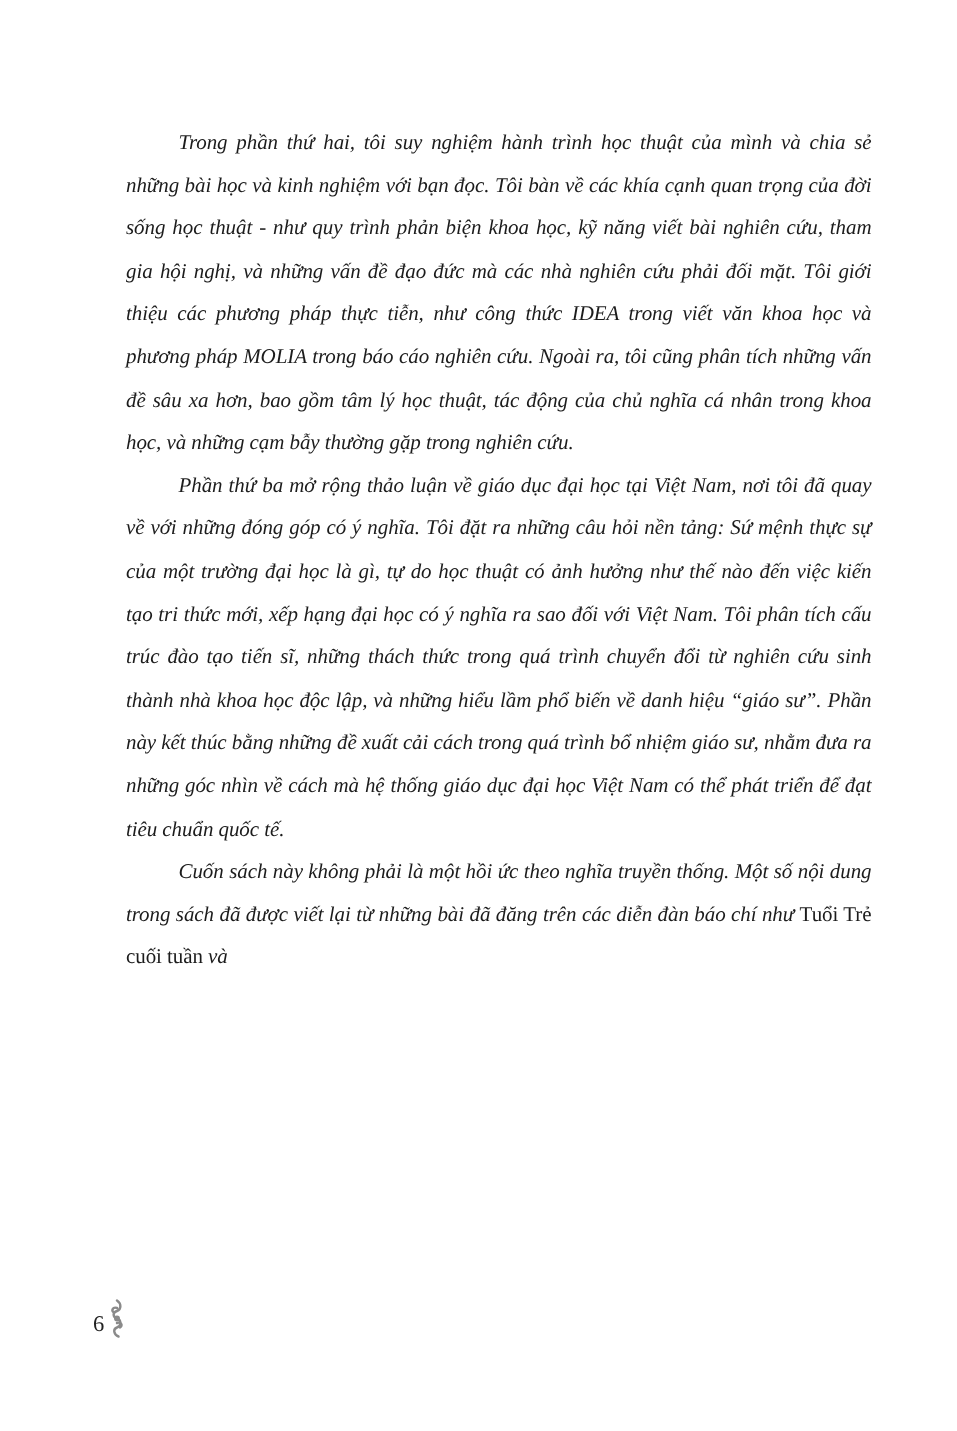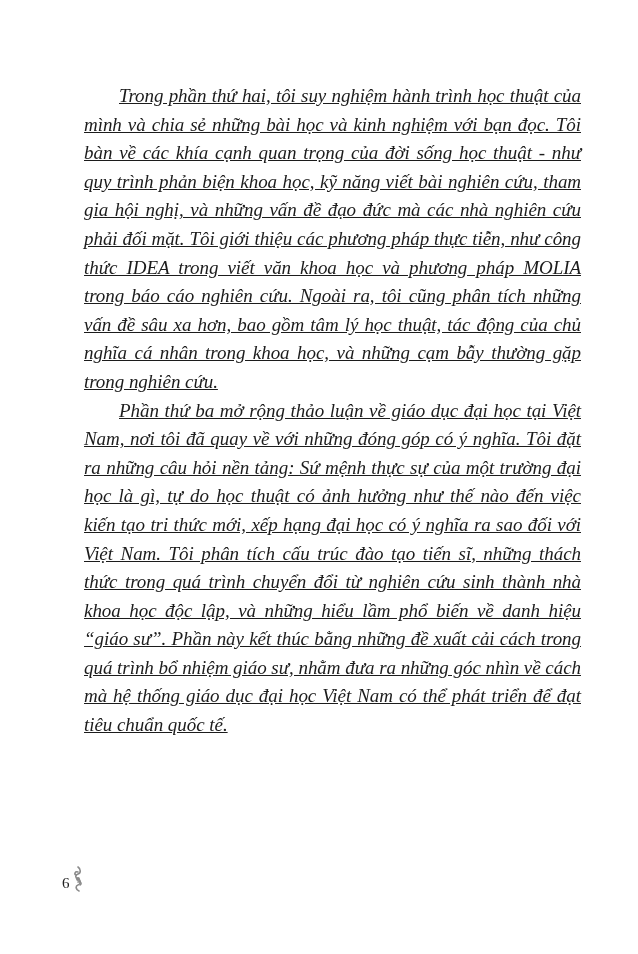--- a/index.html
+++ b/index.html
@@ -5,39 +5,40 @@
   html, body { margin:0; padding:0; }
   body {
     width:638px; height:954px; background:#ffffff; position:relative; overflow:hidden;
     font-family: "Liberation Serif", "DejaVu Serif", serif;
     color:#1c1c1c;
   }
   .text-block {
     position:absolute; left:84px; top:82px; width:497px;
   }
   .para {
-    margin:0; font-style:italic; font-size:19px; line-height:28.6px;
-    text-align:justify; text-indent:35px; letter-spacing:-0.05px;text-decoration:underline;
+    margin:0; font-style:italic; font-size:14px; line-height:28.6px;
+    text-align:justify; text-indent:35px; letter-spacing:-0.05px;
   }
   .para + .para { }
   .upright { font-style:normal; }
   .footer {
     position:absolute; left:62px; top:866px; display:flex; align-items:flex-end; gap:2px;
   }
   .page-number {
     font-family:"Liberation Serif", serif; font-size:15px; color:#222; line-height:18px;
   }
   .ornament { width:12px; height:26px; display:block; }
 </style>
 </head>
 <body>
 
 <div class="text-block">
   <p class="para">Trong phần thứ hai, tôi suy nghiệm hành trình học thuật của mình và chia sẻ những bài học và kinh nghiệm với bạn đọc. Tôi bàn về các khía cạnh quan trọng của đời sống học thuật - như quy trình phản biện khoa học, kỹ năng viết bài nghiên cứu, tham gia hội nghị, và những vấn đề đạo đức mà các nhà nghiên cứu phải đối mặt. Tôi giới thiệu các phương pháp thực tiễn, như công thức IDEA trong viết văn khoa học và phương pháp MOLIA trong báo cáo nghiên cứu. Ngoài ra, tôi cũng phân tích những vấn đề sâu xa hơn, bao gồm tâm lý học thuật, tác động của chủ nghĩa cá nhân trong khoa học, và những cạm bẫy thường gặp trong nghiên cứu.</p>
   <p class="para">Phần thứ ba mở rộng thảo luận về giáo dục đại học tại Việt Nam, nơi tôi đã quay về với những đóng góp có ý nghĩa. Tôi đặt ra những câu hỏi nền tảng: Sứ mệnh thực sự của một trường đại học là gì, tự do học thuật có ảnh hưởng như thế nào đến việc kiến tạo tri thức mới, xếp hạng đại học có ý nghĩa ra sao đối với Việt Nam. Tôi phân tích cấu trúc đào tạo tiến sĩ, những thách thức trong quá trình chuyển đổi từ nghiên cứu sinh thành nhà khoa học độc lập, và những hiểu lầm phổ biến về danh hiệu “giáo sư”. Phần này kết thúc bằng những đề xuất cải cách trong quá trình bổ nhiệm giáo sư, nhằm đưa ra những góc nhìn về cách mà hệ thống giáo dục đại học Việt Nam có thể phát triển để đạt tiêu chuẩn quốc tế.</p>
+  <p class="para"><span>Cuốn sách này không phải là một hồi ức theo nghĩa truyền thống. Một số nội dung trong sách đã được viết lại từ những bài đã đăng trên các diễn đàn báo chí như </span><span class="upright">Tuổi Trẻ cuối tuần</span><span> và</span></p>
 </div>
 
 <div class="footer">
   <span class="page-number">6</span>
   <svg class="ornament" viewBox="0 0 12 26">
     <g fill="none" stroke="#8a8a8a" stroke-width="1.6" stroke-linecap="round">
       <path d="M6 1 C9 3, 9 7, 6 8 C3 9, 3 12, 6 13 C9 14, 9 18, 6 19 C3 20, 4 24, 7 25"></path>
       <path d="M6 6 C3 5, 2 8, 4 9"></path>
       <path d="M6 16 C9 15, 10 18, 8 19"></path>
       <circle cx="6" cy="13" r="1.2" fill="#8a8a8a"></circle>

